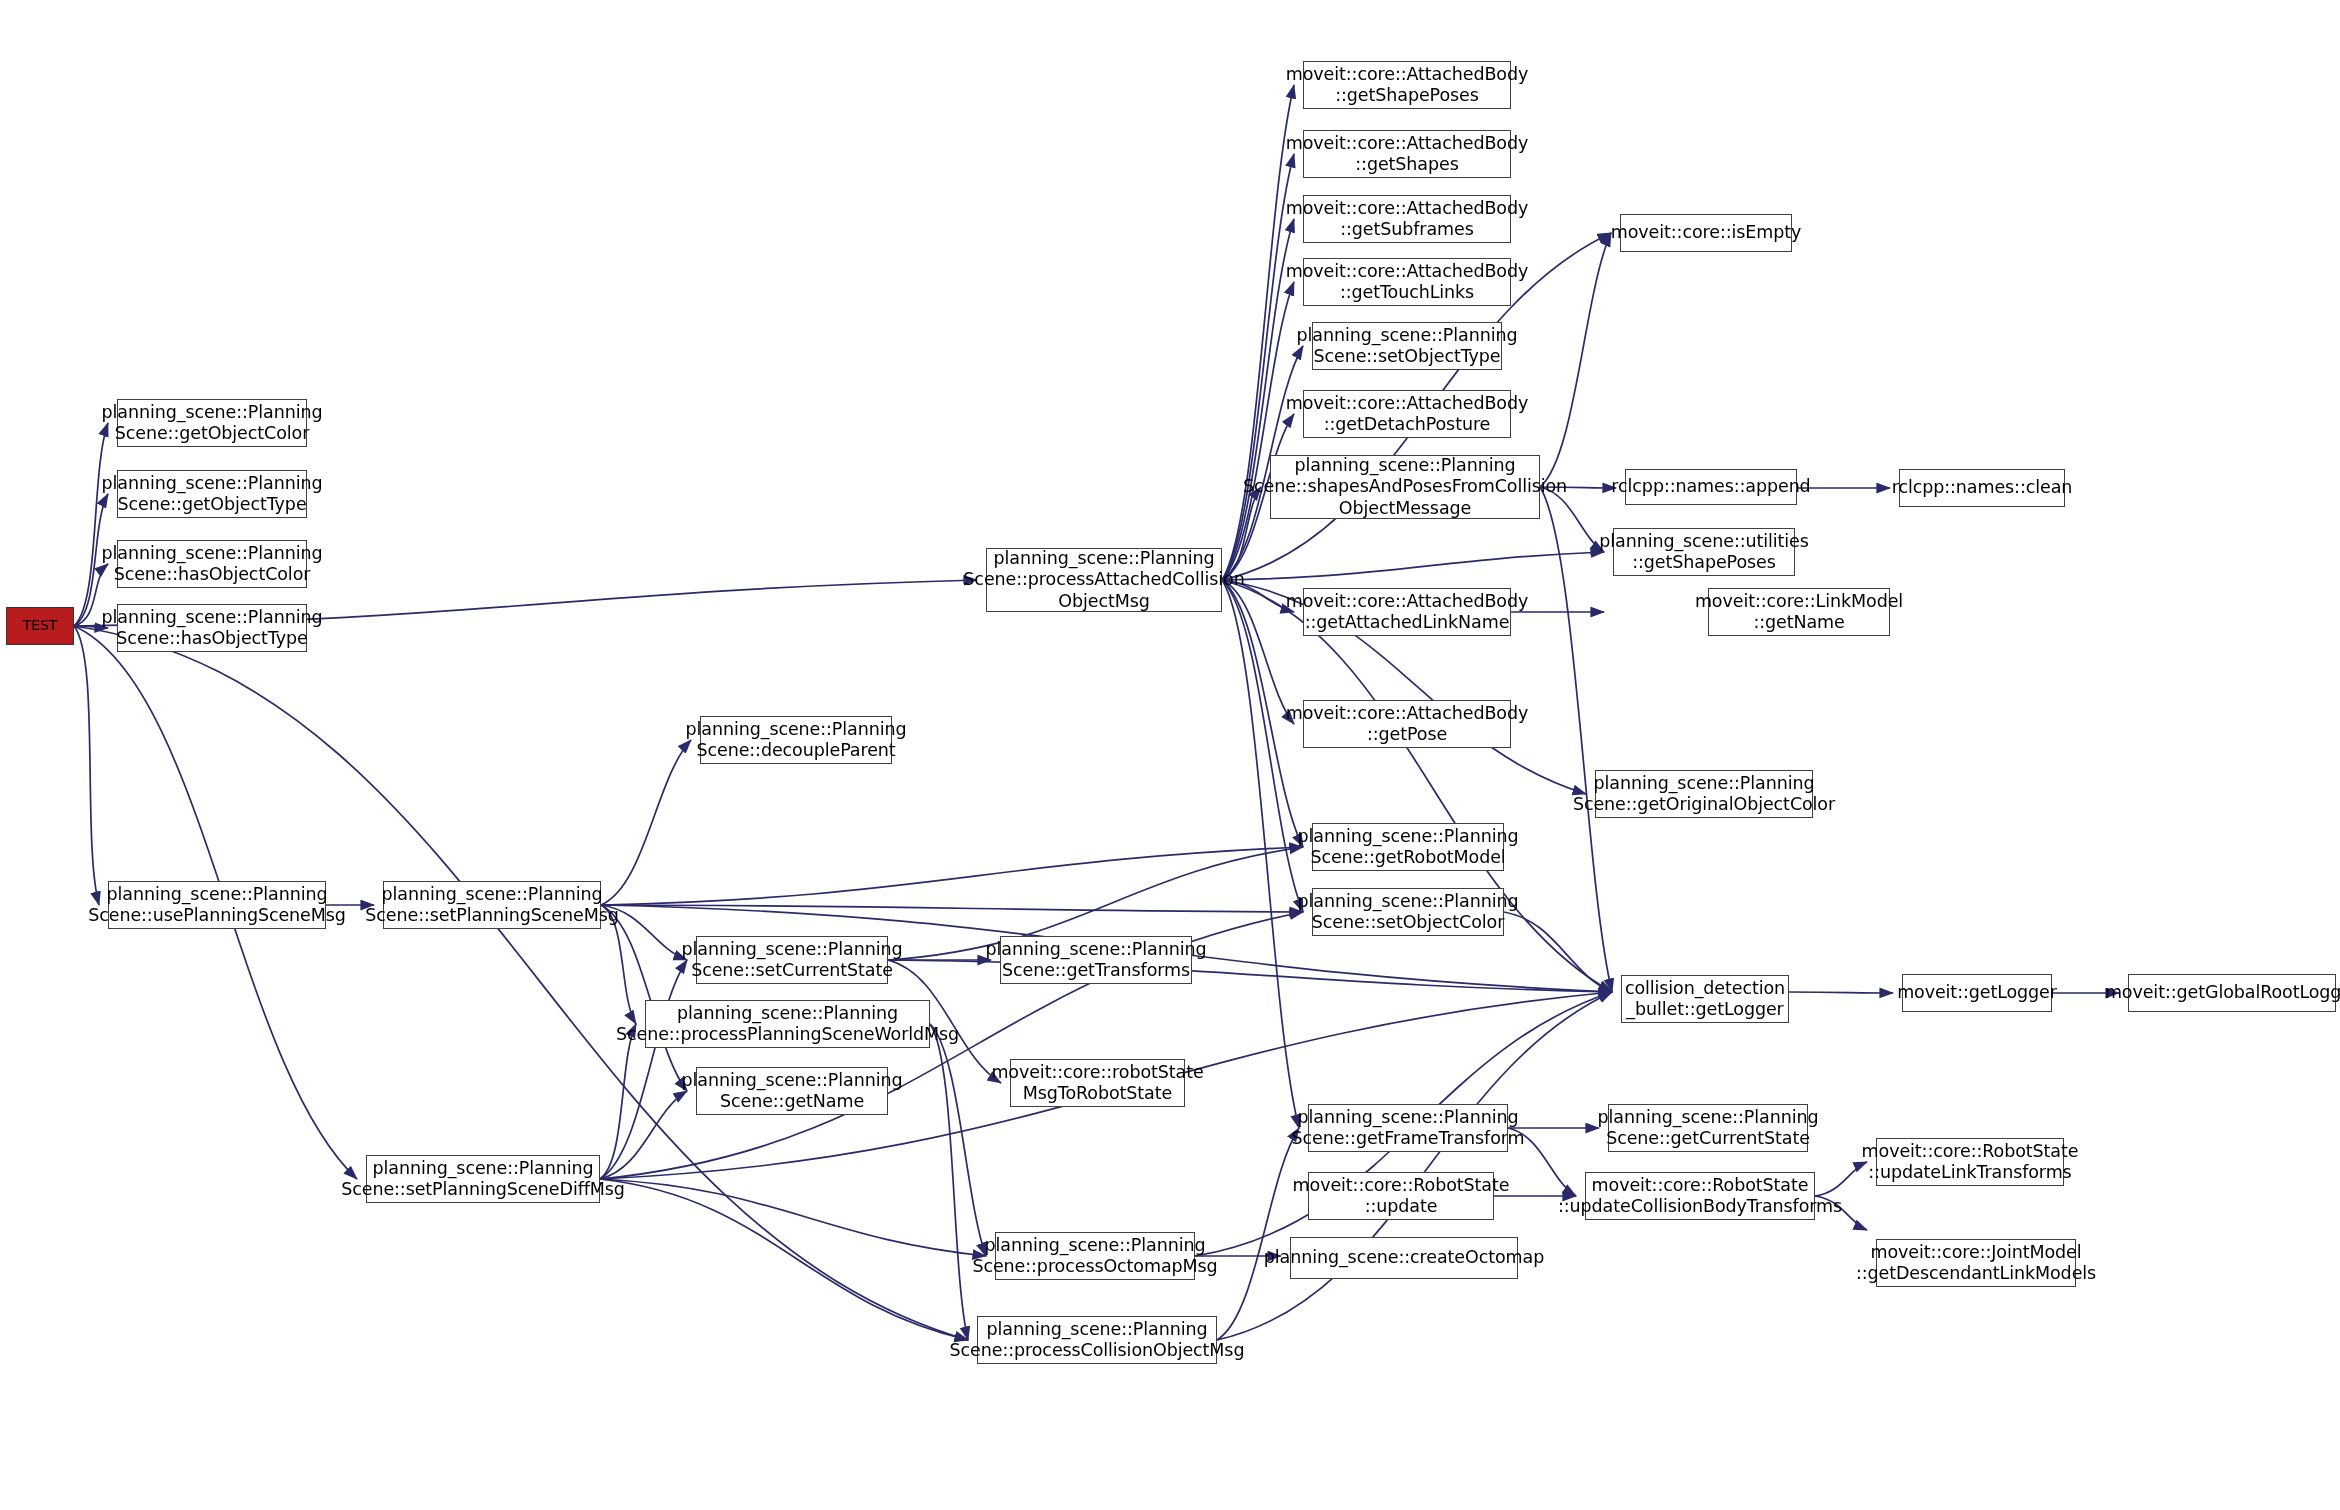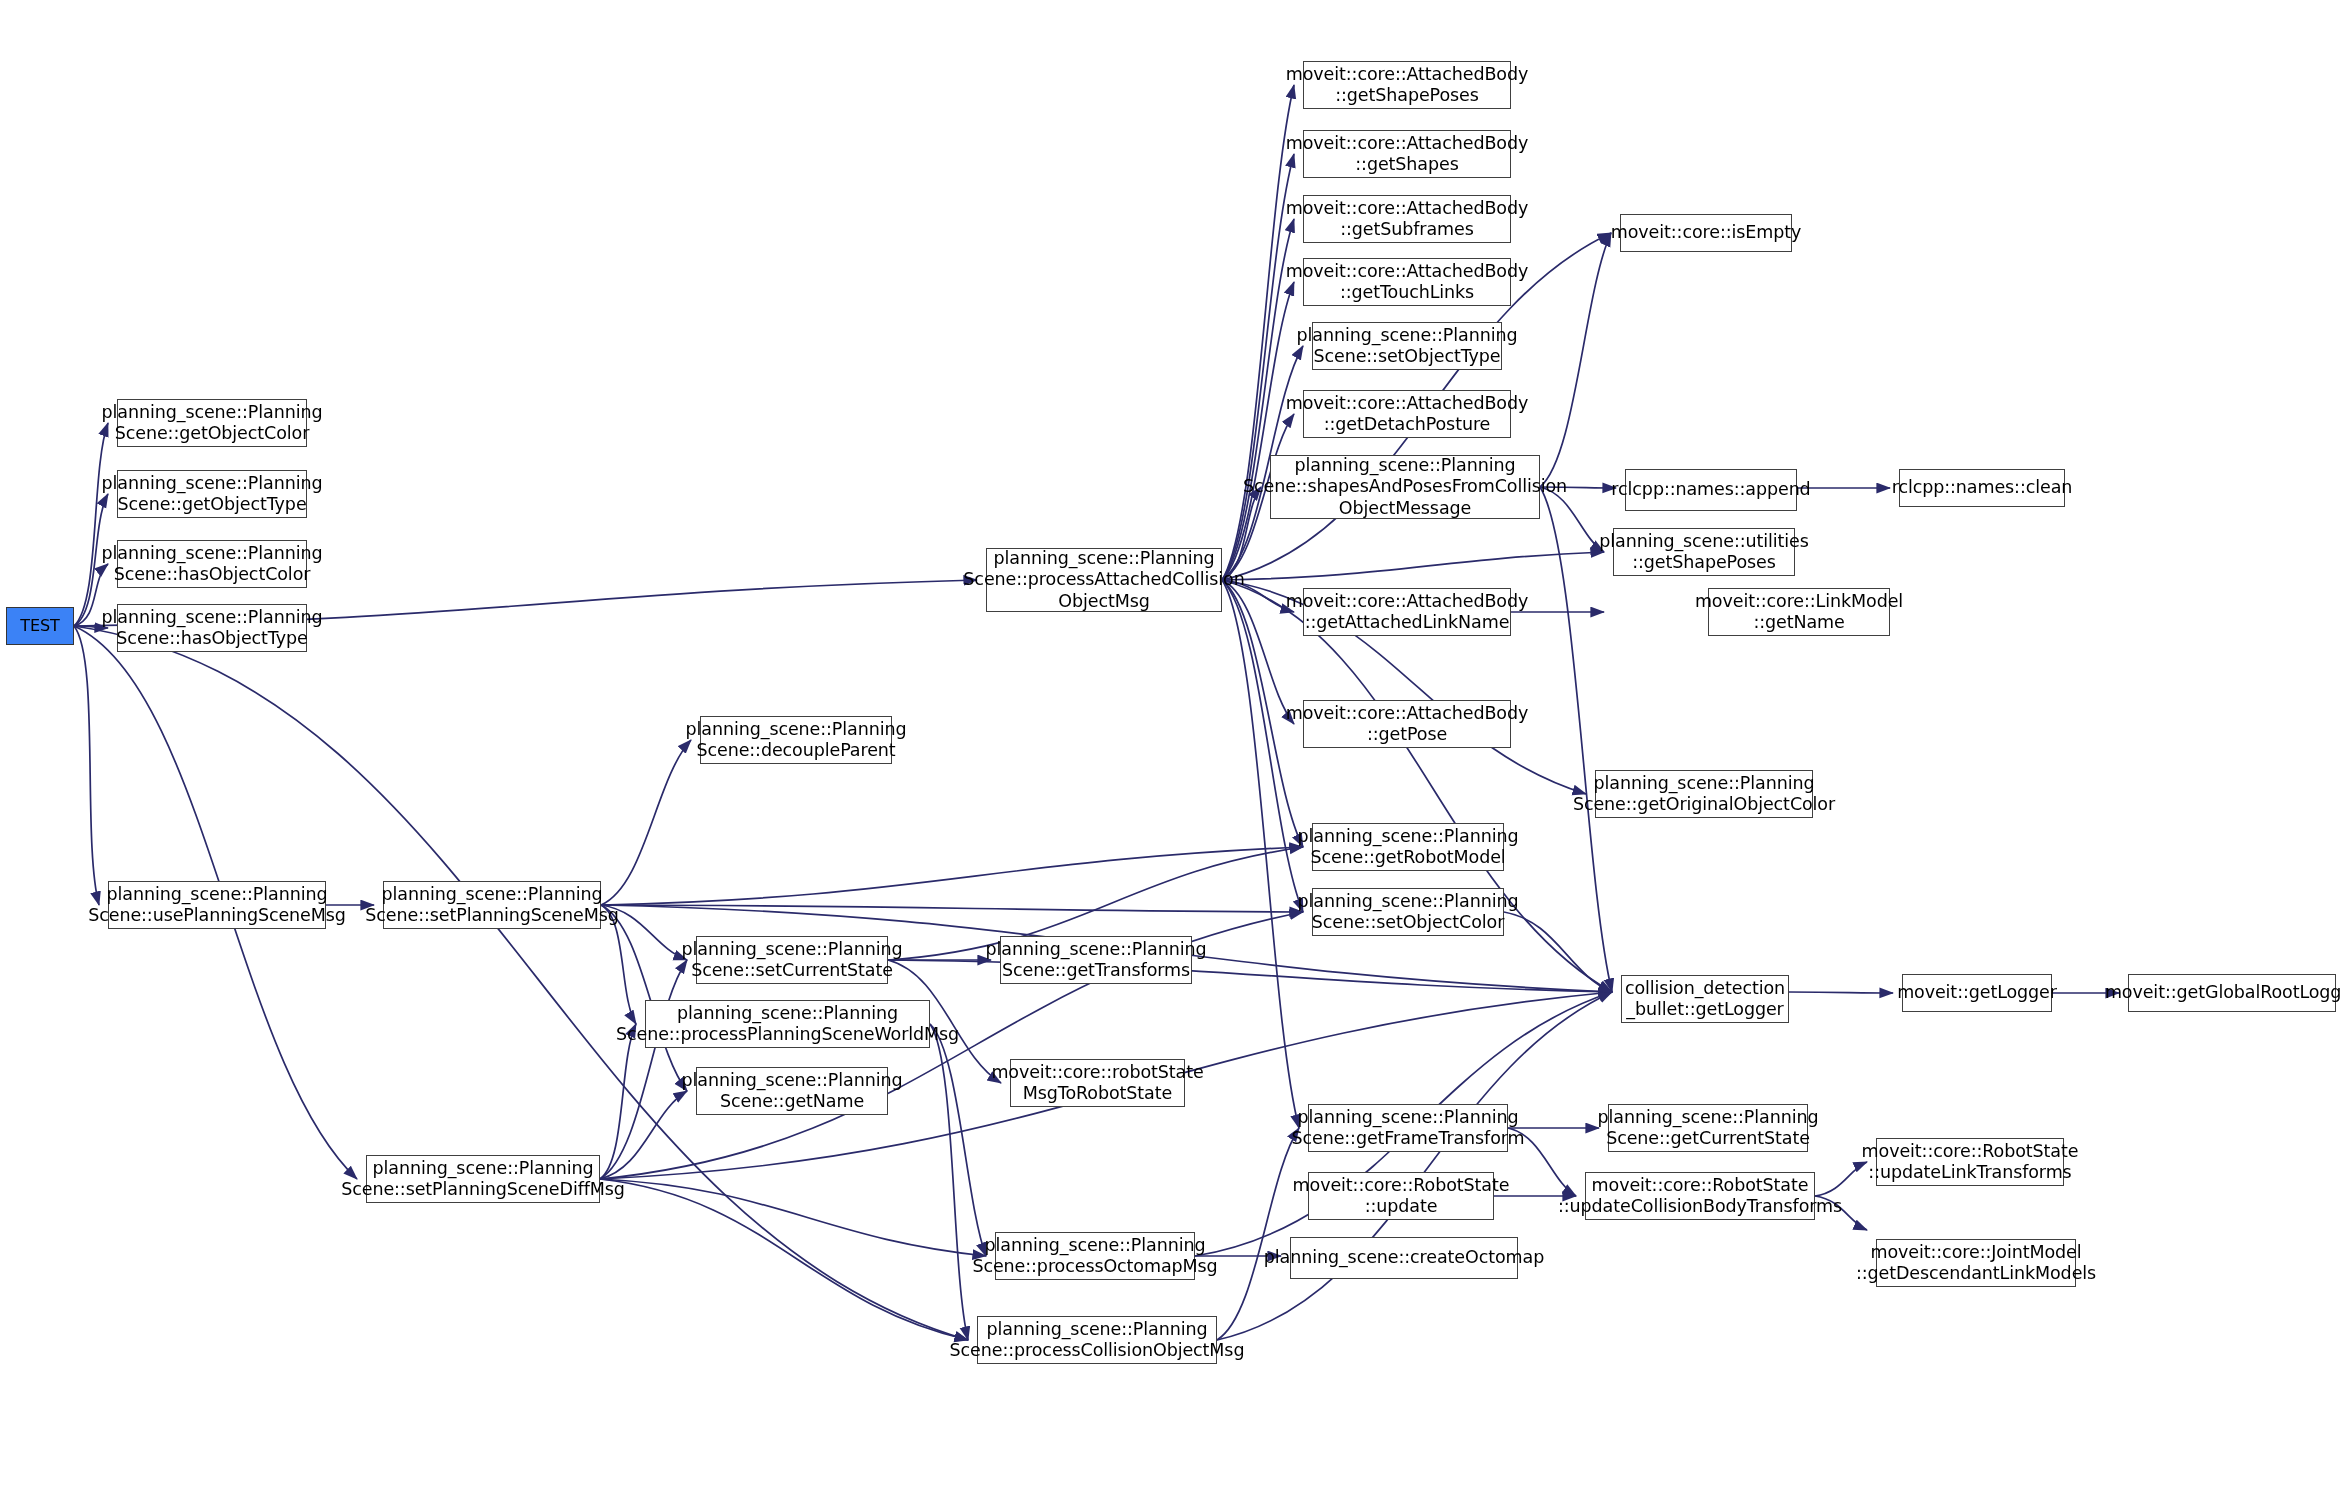--- a/index.html
+++ b/index.html
@@ -23,23 +23,23 @@
     justify-content:center;
     text-align:center;
     font-size:17.5px;
     line-height:1.22;
     letter-spacing:-0.1px;
     white-space:pre-line;
     padding:1px 12px;
     z-index:5;
   }
   .node.root{
-    background:#3b82f6;
+    background:#b91c1c;
     border-color:#353535;
-    font-size:16px;
+    font-size:14px;
   }
 </style>
 </head>
 <body>
 
 <div id="canvas">
   <svg id="edges" viewBox="0 0 2340 1510" xmlns="http://www.w3.org/2000/svg">
     <defs>
       <marker id="arrow" markerWidth="9" markerHeight="9" refX="8" refY="3.2" orient="auto" markerUnits="strokeWidth">
         <path d="M0,0 L8.6,3.2 L0,6.4 z" fill="#2a2a6a"></path>
@@ -156,21 +156,21 @@
       <div class="node" style="left: 1303px; top: 258px; width: 208px; height: 48px;">moveit::core::AttachedBody
 ::getTouchLinks</div>
       <div class="node" style="left: 1312px; top: 322px; width: 190px; height: 48px;">planning_scene::Planning
 Scene::setObjectType</div>
       <div class="node" style="left: 1303px; top: 390px; width: 208px; height: 48px;">moveit::core::AttachedBody
 ::getDetachPosture</div>
       <div class="node" style="left: 1620px; top: 214px; width: 172px; height: 38px;">moveit::core::isEmpty</div>
       <div class="node" style="left: 1270px; top: 455px; width: 270px; height: 64px;">planning_scene::Planning
 Scene::shapesAndPosesFromCollision
 ObjectMessage</div>
-      <div class="node" style="left: 1625px; top: 469px; width: 172px; height: 42px;">rclcpp::names::append</div>
+      <div class="node" style="left: 1625px; top: 469px; width: 172px; height: 36px;">rclcpp::names::append</div>
       <div class="node" style="left: 1899px; top: 469px; width: 166px; height: 38px; text-align: center;">rclcpp::names::clean</div>
       <div class="node" style="left: 1613px; top: 528px; width: 182px; height: 48px;">planning_scene::utilities
 ::getShapePoses</div>
       <div class="node" style="left: 1303px; top: 588px; width: 208px; height: 48px;">moveit::core::AttachedBody
 ::getAttachedLinkName</div>
       <div class="node" style="left: 1708px; top: 588px; width: 182px; height: 48px;">moveit::core::LinkModel
 ::getName</div>
       <div class="node" style="left: 1303px; top: 700px; width: 208px; height: 48px;">moveit::core::AttachedBody
 ::getPose</div>
       <div class="node" style="left: 1595px; top: 770px; width: 218px; height: 48px;">planning_scene::Planning

